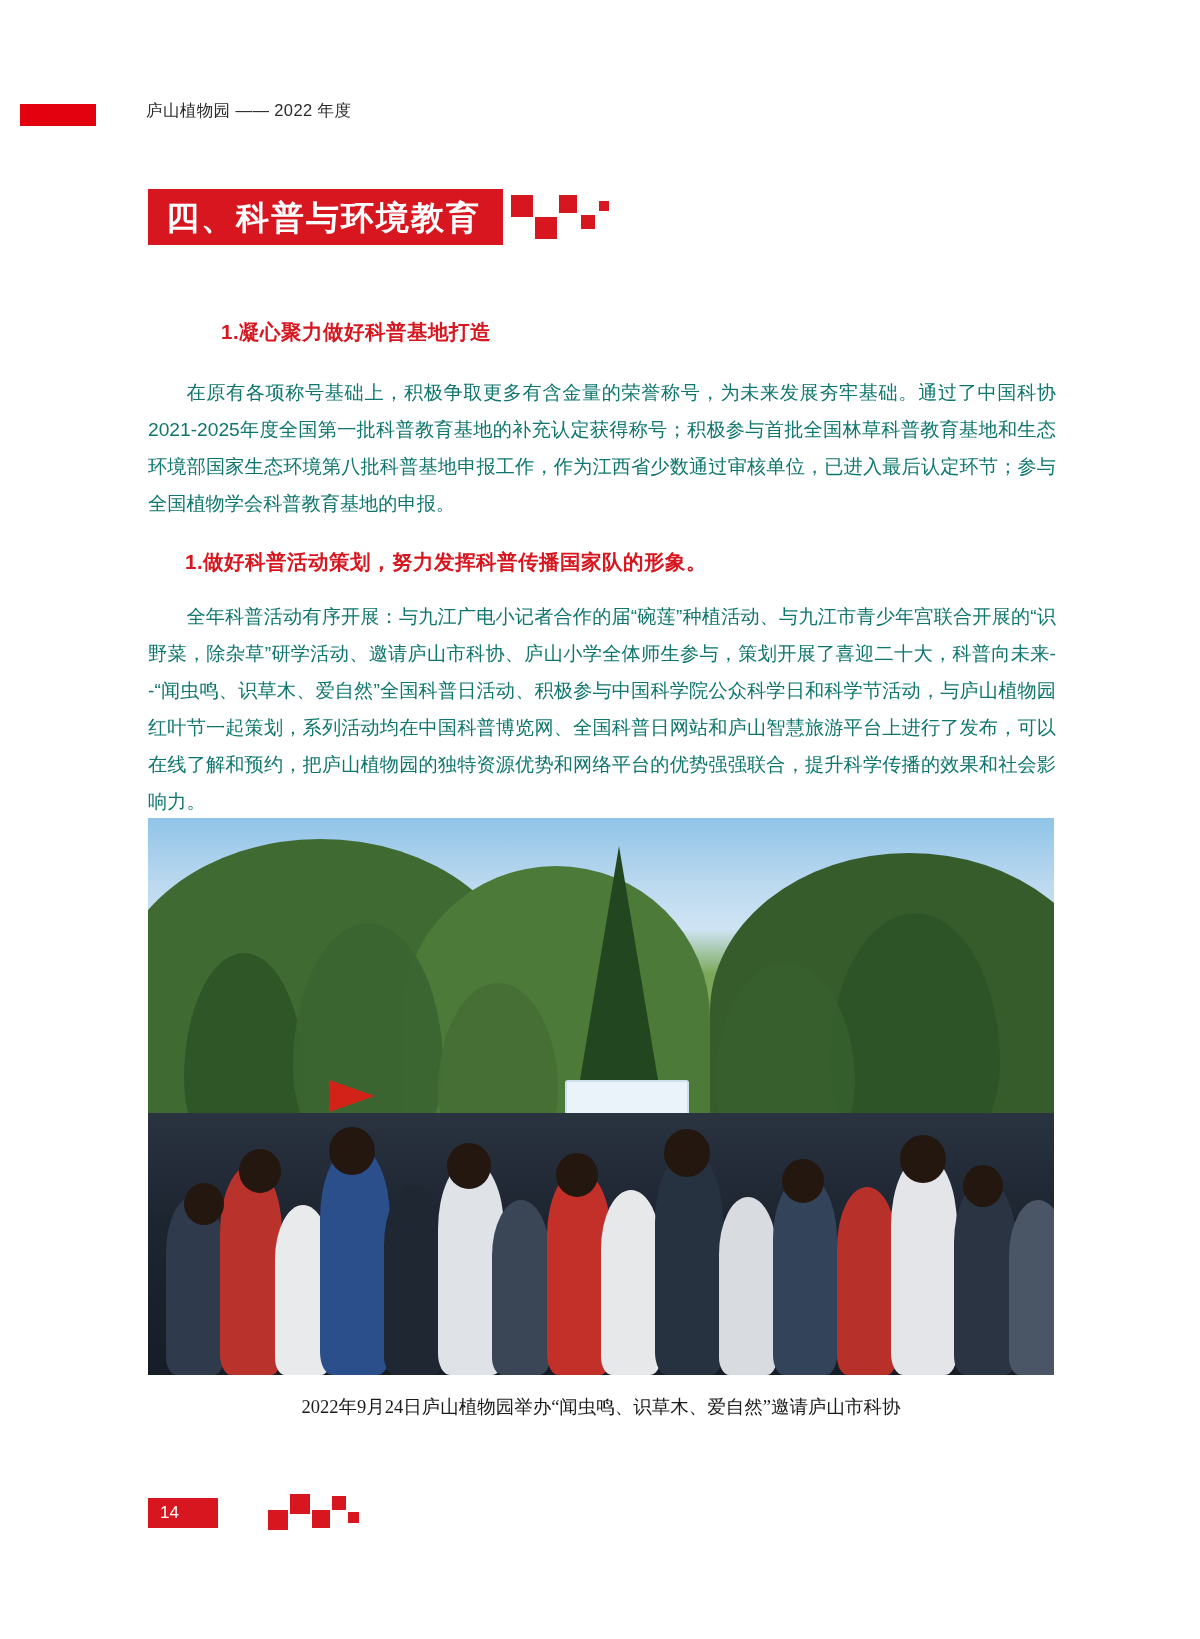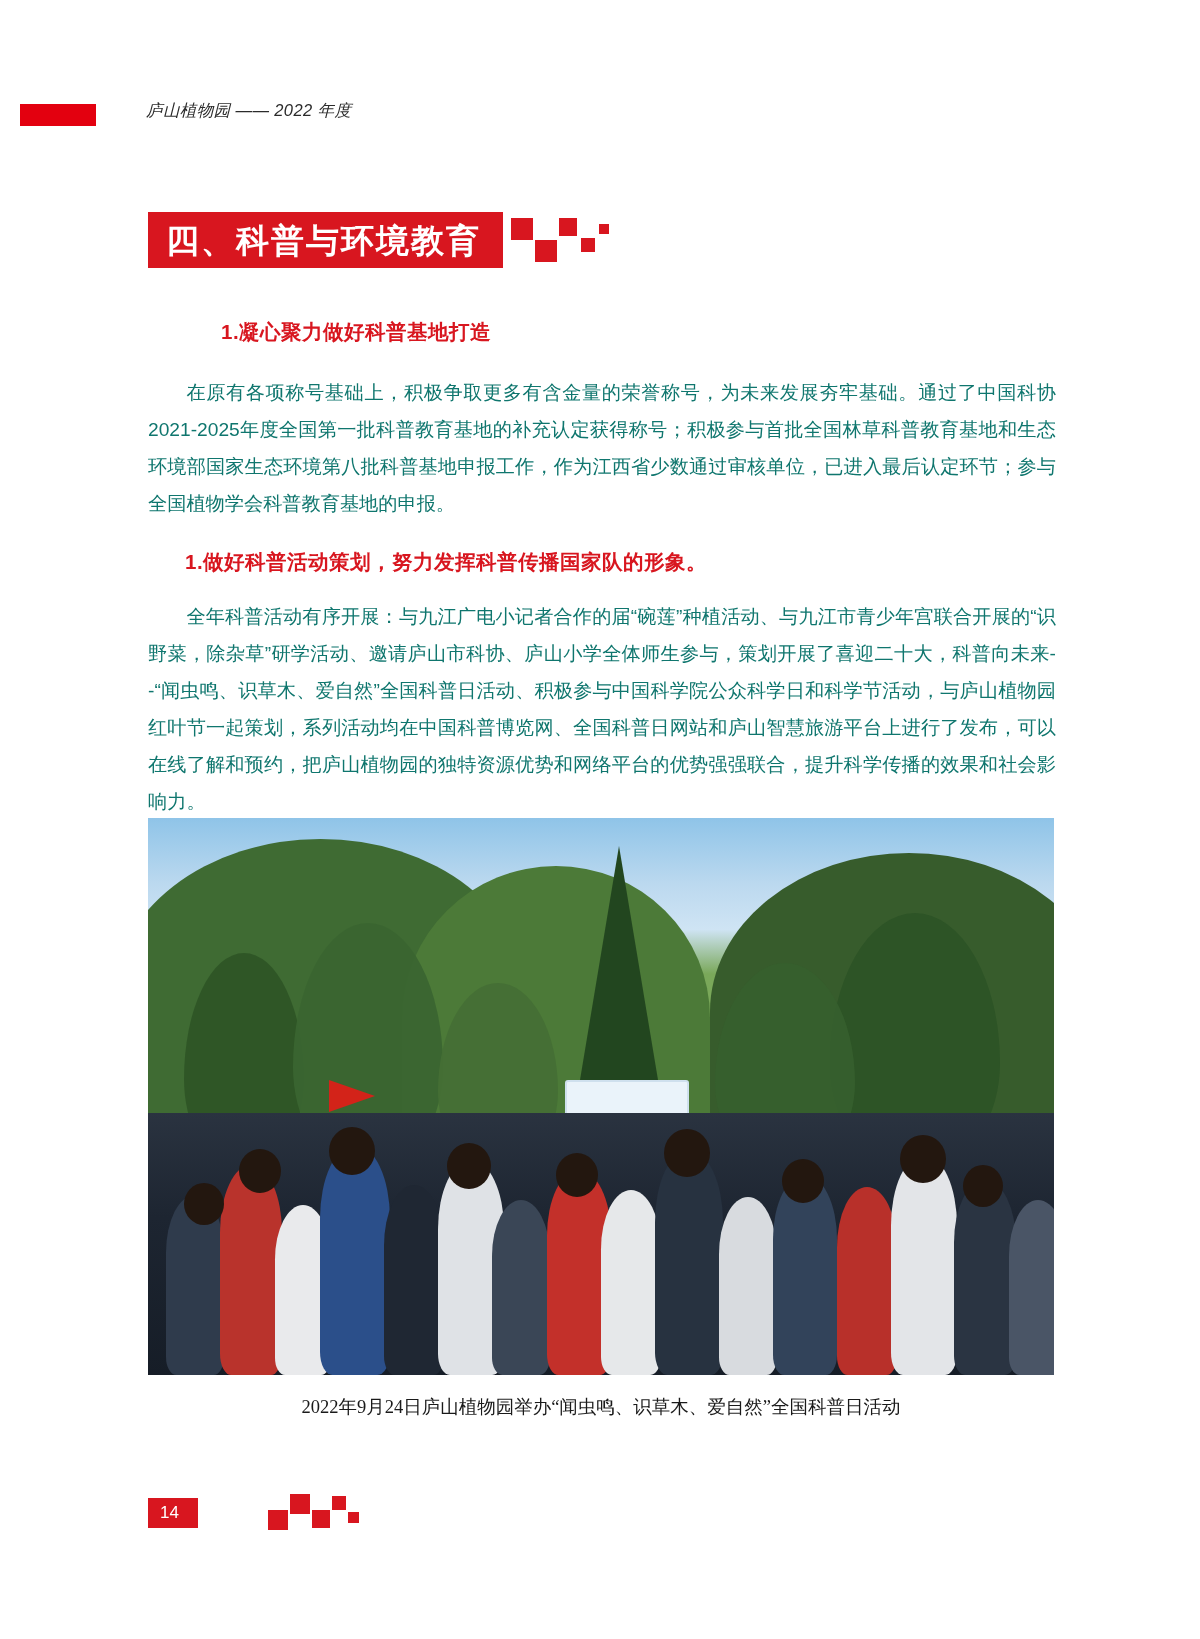--- a/index.html
+++ b/index.html
@@ -33,28 +33,27 @@
     background: #e3000f;
   }
   .header-text {
     position: absolute;
     left: 146px;
     top: 0px;
     font-size: 16.5px;
     color: #2b2b2b;
     letter-spacing: 0.4px;
     white-space: nowrap;
-    font-style: italic;
   }
 
   
   .section-banner {
     position: absolute;
     left: 148px;
-    top: 212px;
+    top: 189px;
     height: 56px;
     display: flex;
     align-items: stretch;
   }
   .banner-block {
     background: #d8161f;
     color: #ffffff;
     font-size: 33px;
     font-weight: bold;
     letter-spacing: 2px;
@@ -196,21 +195,21 @@
     font-size: 18.5px;
     color: #1a1a1a;
     font-family: "Liberation Serif", serif;
   }
 
   
   .footer-bar {
     position: absolute;
     left: 148px;
     top: 1498px;
-    width: 50px;
+    width: 70px;
     height: 30px;
     background: #d8161f;
     color: #ffffff;
     font-size: 17px;
     display: flex;
     align-items: center;
     padding-left: 12px;
     box-sizing: border-box;
   }
   .footer-deco {
@@ -289,21 +288,21 @@
       <span class="head" style="left:33%; bottom:186px; width:44px; height:46px;"></span>
       <span class="head" style="left:45%; bottom:178px; width:42px; height:44px;"></span>
       <span class="head" style="left:57%; bottom:198px; width:46px; height:48px;"></span>
       <span class="head" style="left:70%; bottom:172px; width:42px; height:44px;"></span>
       <span class="head" style="left:83%; bottom:192px; width:46px; height:48px;"></span>
       <span class="head" style="left:90%; bottom:168px; width:40px; height:42px;"></span>
     </div>
   </div>
 </div>
 
-<div class="caption">2022年9月24日庐山植物园举办“闻虫鸣、识草木、爱自然”全国科普日活动</div>
+<div class="caption">2022年9月24日庐山植物园举办“闻虫鸣、识草木、爱自然”邀请庐山市科协</div>
 
 <div class="footer-bar">
   <span>14</span>
 </div>
 <div class="footer-deco">
   <span class="dot" style="left:0px;  top:16px; width:20px; height:20px;"></span>
   <span class="dot" style="left:22px; top:0px;  width:20px; height:20px;"></span>
   <span class="dot" style="left:44px; top:16px; width:18px; height:18px;"></span>
   <span class="dot" style="left:64px; top:2px;  width:14px; height:14px;"></span>
   <span class="dot" style="left:80px; top:18px; width:11px; height:11px;"></span>

